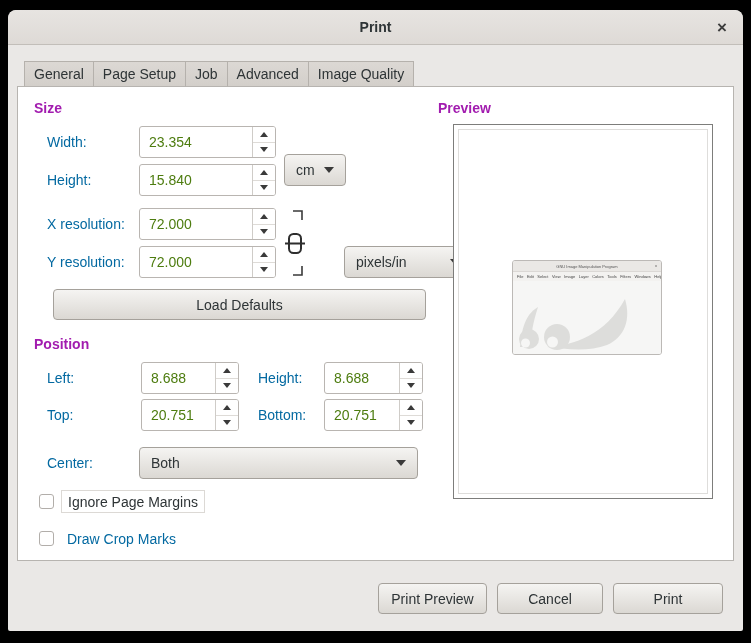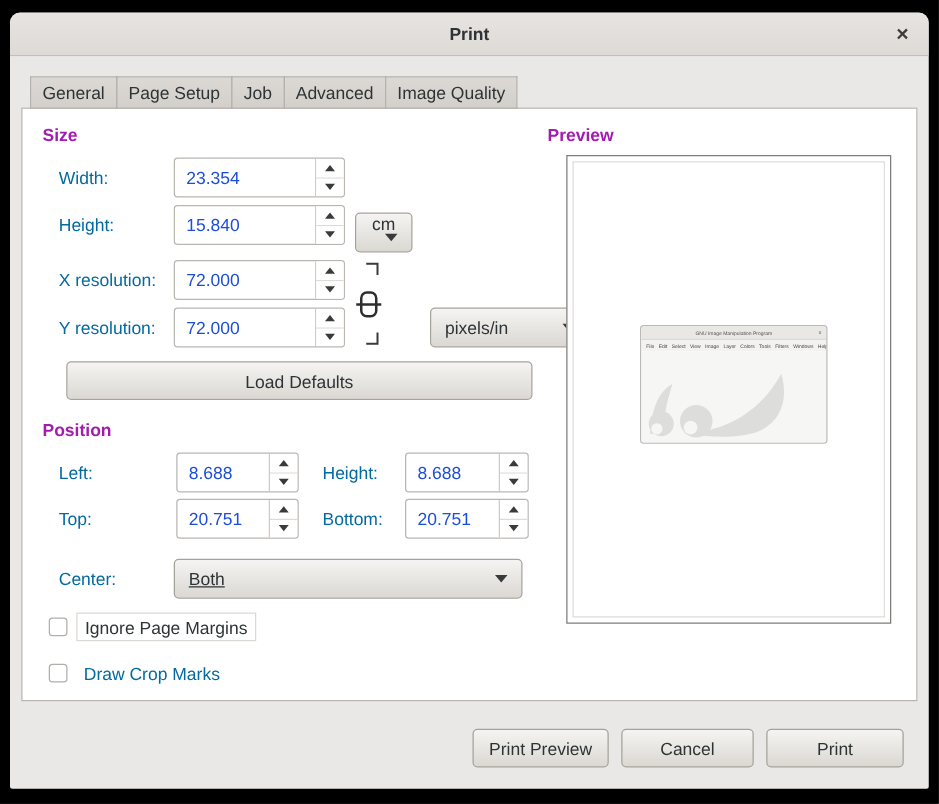--- a/index.html
+++ b/index.html
@@ -17,21 +17,21 @@
     background:linear-gradient(#dcd8d4,#d3cfca);border:1px solid #b5b1ac;border-bottom:1px solid #b7b4b0;
     margin-left:-1px;font-size:14px;color:#2e3436;white-space:nowrap;}
   .tab:first-child{margin-left:0;}
   .tab.active{height:31px;background:#fff;border-bottom:none;border-radius:2px 2px 0 0;}
   .page{position:absolute;left:9px;top:76px;width:717px;height:475px;box-sizing:border-box;
     background:#fff;border:1px solid #b7b4b0;z-index:1;}
   .hd{position:absolute;font-size:14px;font-weight:bold;color:#a21caf;}
   .lbl{position:absolute;height:32px;display:flex;align-items:center;font-size:14px;color:#0369a1;}
   .spin{position:absolute;box-sizing:border-box;height:32px;background:#fff;border:1px solid #b9b5b1;
     border-radius:3px;display:flex;overflow:hidden;}
-  .spin .val{flex:1;display:flex;align-items:center;padding-left:9px;font-size:14px;color:#1d4ed8;}
+  .spin .val{flex:1;display:flex;align-items:center;padding-left:9px;font-size:14px;color:#4d7c0f;}
   .steppers{width:22px;border-left:1px solid #cfccc8;display:flex;flex-direction:column;}
   .step{flex:1;display:flex;align-items:center;justify-content:center;background:#fff;}
   .step.up{border-bottom:1px solid #dedbd7;}
   .tri-up{width:0;height:0;border-left:4px solid transparent;border-right:4px solid transparent;
     border-bottom:5px solid #3a3a3a;}
   .tri-down{width:0;height:0;border-left:4px solid transparent;border-right:4px solid transparent;
     border-top:5px solid #3a3a3a;}
   .btn{position:absolute;box-sizing:border-box;background:linear-gradient(#f5f4f2,#dbd8d3);
     border:1px solid #a5a19b;border-radius:4px;display:flex;align-items:center;justify-content:center;
     font-size:14px;color:#2e3436;}
@@ -107,21 +107,21 @@
       <div class="val">15.840</div>
       <div class="steppers">
         <div class="step up">
             <span class="tri-up"></span>
           </div>
         <div class="step">
             <span class="tri-down"></span>
           </div>
       </div>
     </div>
-    <div class="dropdown" style="left:266px;top:83px;width:46px;flex-direction:column;">
+    <div class="dropdown" style="left:266px;top:67px;width:62px;">
       <span>cm</span>
       <span class="dd-arrow"></span>
     </div>
 
     <div class="lbl" style="left:29px;top:121px;">X resolution:</div>
     <div class="spin" style="left:121px;top:121px;width:137px;">
       <div class="val">72.000</div>
       <div class="steppers">
         <div class="step up">
             <span class="tri-up"></span>
@@ -205,21 +205,21 @@
         <div class="step up">
             <span class="tri-up"></span>
           </div>
         <div class="step">
             <span class="tri-down"></span>
           </div>
       </div>
     </div>
 
     <div class="lbl" style="left:29px;top:360px;">Center:</div>
-    <div class="dropdown" style="left:121px;top:360px;width:279px;text-decoration:underline;">
+    <div class="dropdown" style="left:121px;top:360px;width:279px;">
       <span>Both</span>
       <span class="dd-arrow"></span>
     </div>
 
     <div class="cb" style="left:21px;top:407px;"></div>
     <div class="focus-lbl" style="left:43px;top:403px;">Ignore Page Margins</div>
 
     <div class="cb" style="left:21px;top:444px;"></div>
     <div class="lbl" style="left:49px;top:436px;">Draw Crop Marks</div>
 

